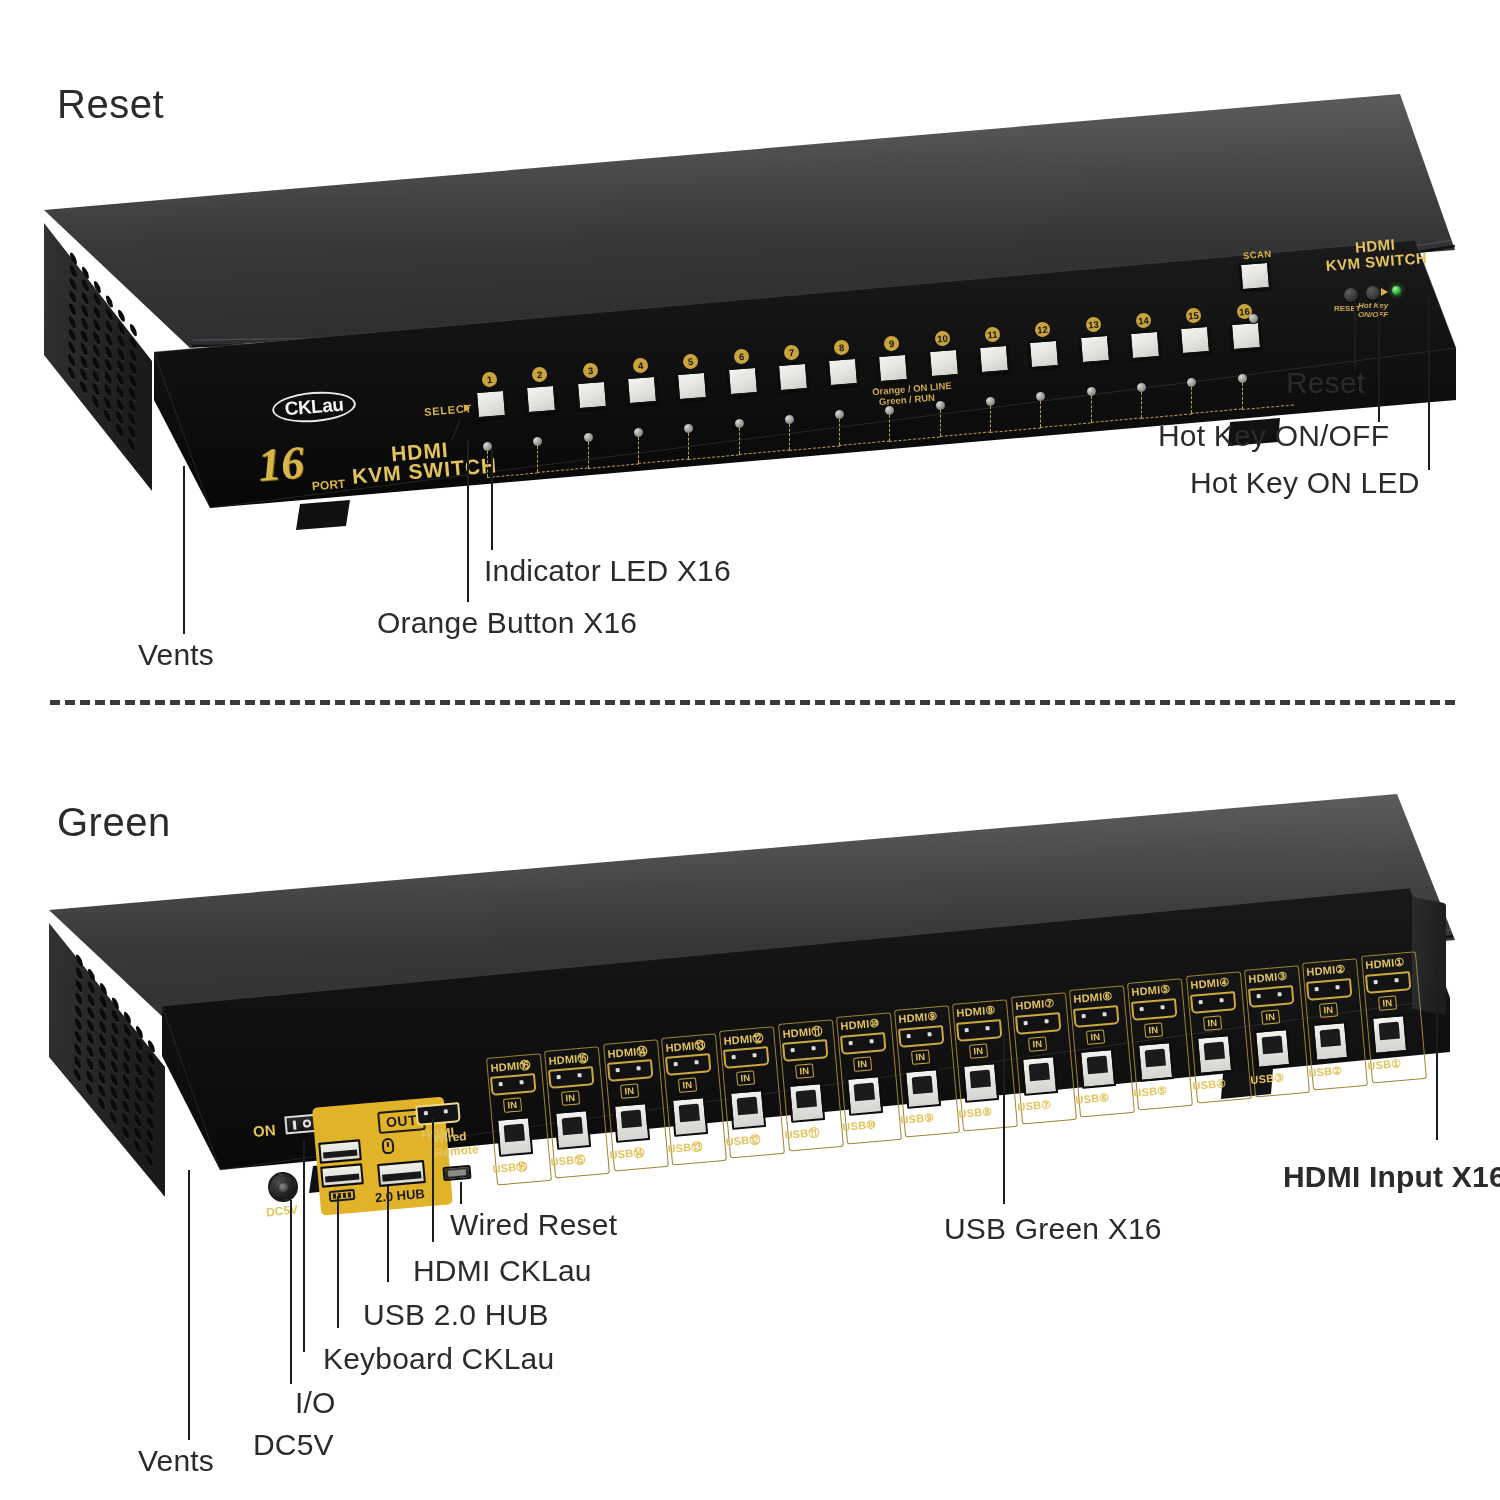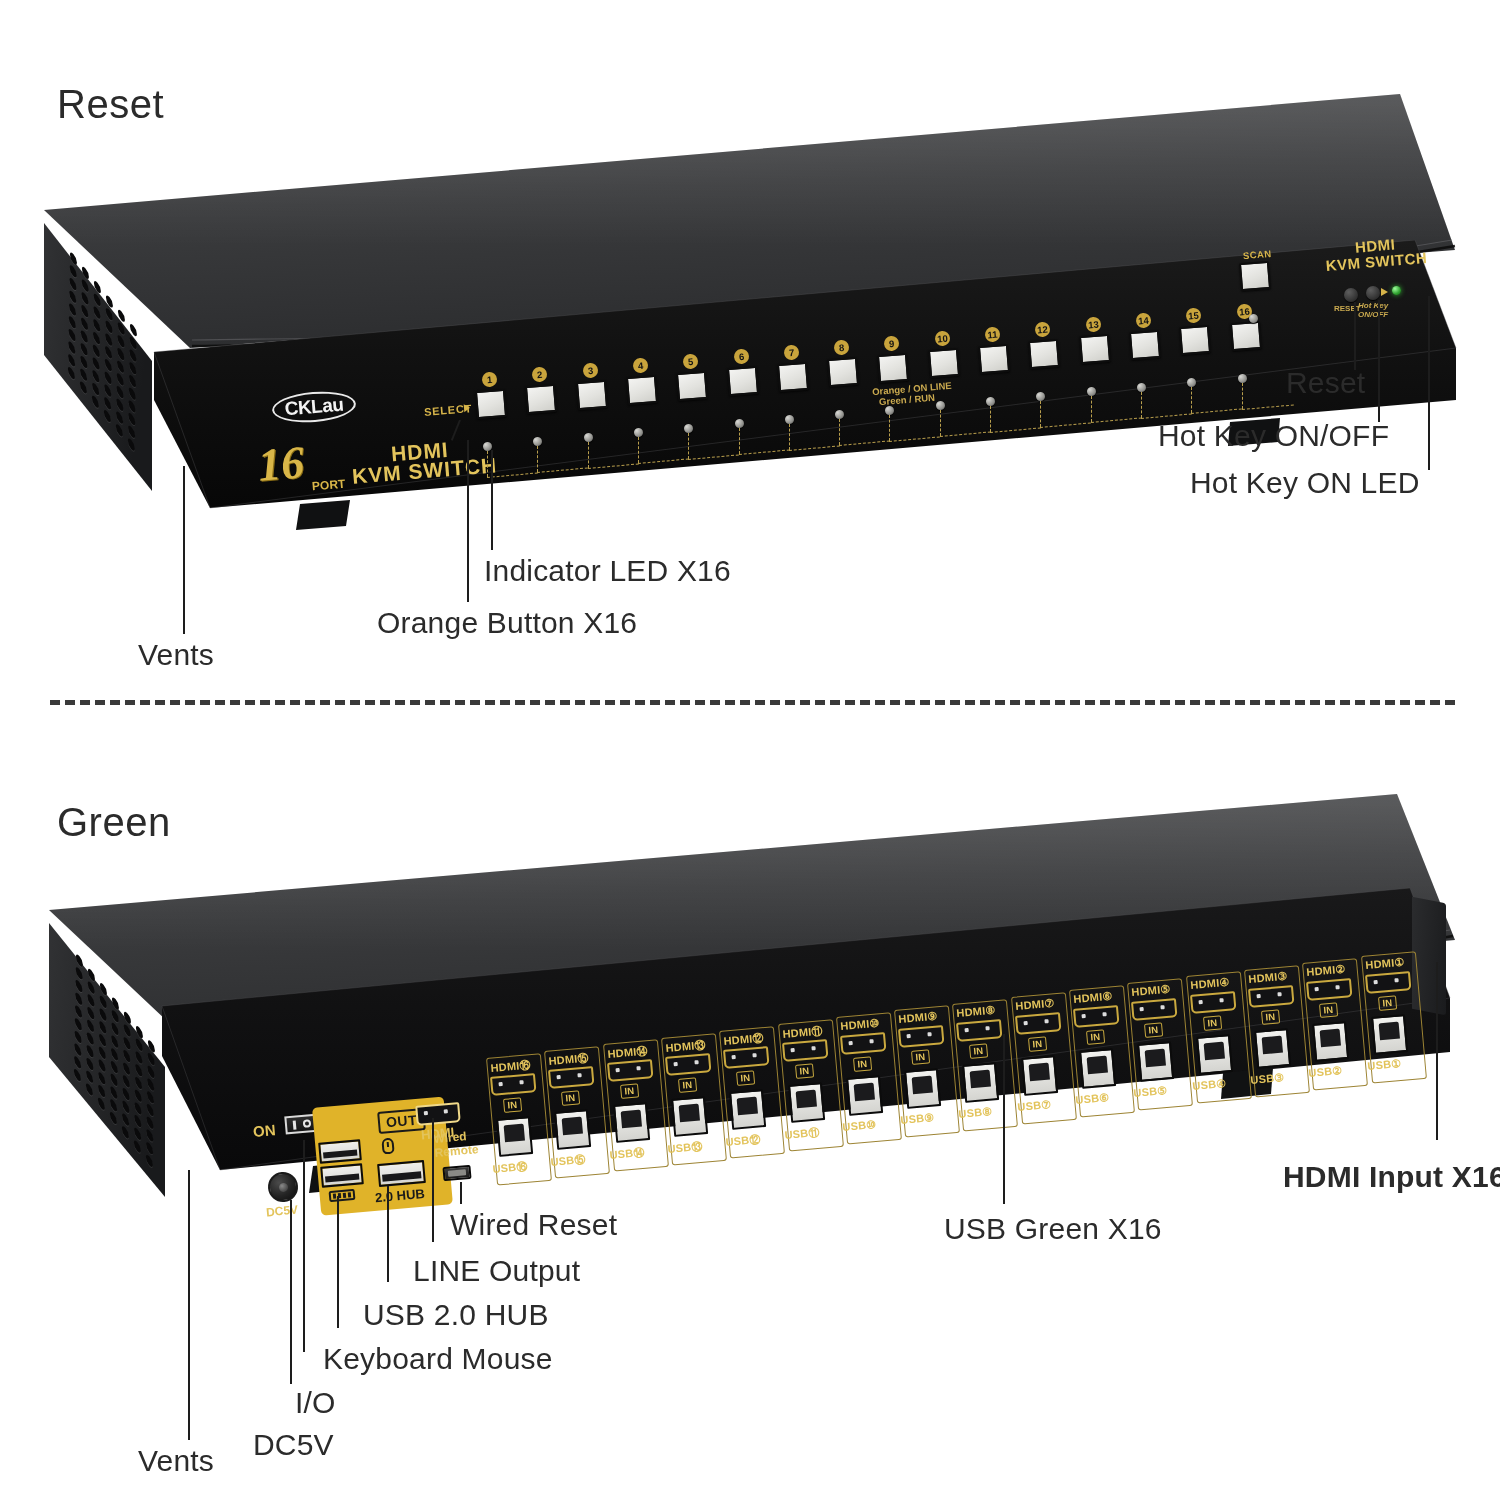--- a/index.html
+++ b/index.html
@@ -896,21 +896,21 @@
     <div class="leader" style="left:337px; top:1196px; width:2px; height:132px;"></div>
     <div class="leader" style="left:387px; top:1186px; width:2px; height:96px;"></div>
     <div class="leader" style="left:432px; top:1118px; width:2px; height:124px;"></div>
     <div class="leader" style="left:460px; top:1182px; width:2px; height:22px;"></div>
     <div class="leader" style="left:1003px; top:1034px; width:2px; height:170px;"></div>
     <div class="leader" style="left:1436px; top:962px; width:2px; height:178px;"></div>
 
     <div class="callout" style="left:1283px; top:1160px;font-weight:bold;">HDMI Input X16</div>
     <div class="callout" style="left:944px; top:1212px;">USB Green X16</div>
     <div class="callout" style="left:450px; top:1208px;">Wired Reset</div>
-    <div class="callout" style="left:413px; top:1254px;">LINE Output</div>
+    <div class="callout" style="left:413px; top:1254px;">HDMI CKLau</div>
     <div class="callout" style="left:363px; top:1298px;">USB 2.0 HUB</div>
-    <div class="callout" style="left:323px; top:1342px;">Keyboard Mouse</div>
+    <div class="callout" style="left:323px; top:1342px;">Keyboard CKLau</div>
     <div class="callout" style="left:295px; top:1386px;">I/O</div>
     <div class="callout" style="left:253px; top:1428px;">DC5V</div>
     <div class="callout" style="left:176px; top:1444px; transform:translateX(-50%);">Vents</div>
   </div>
 
 </div>
 
 </body></html>

